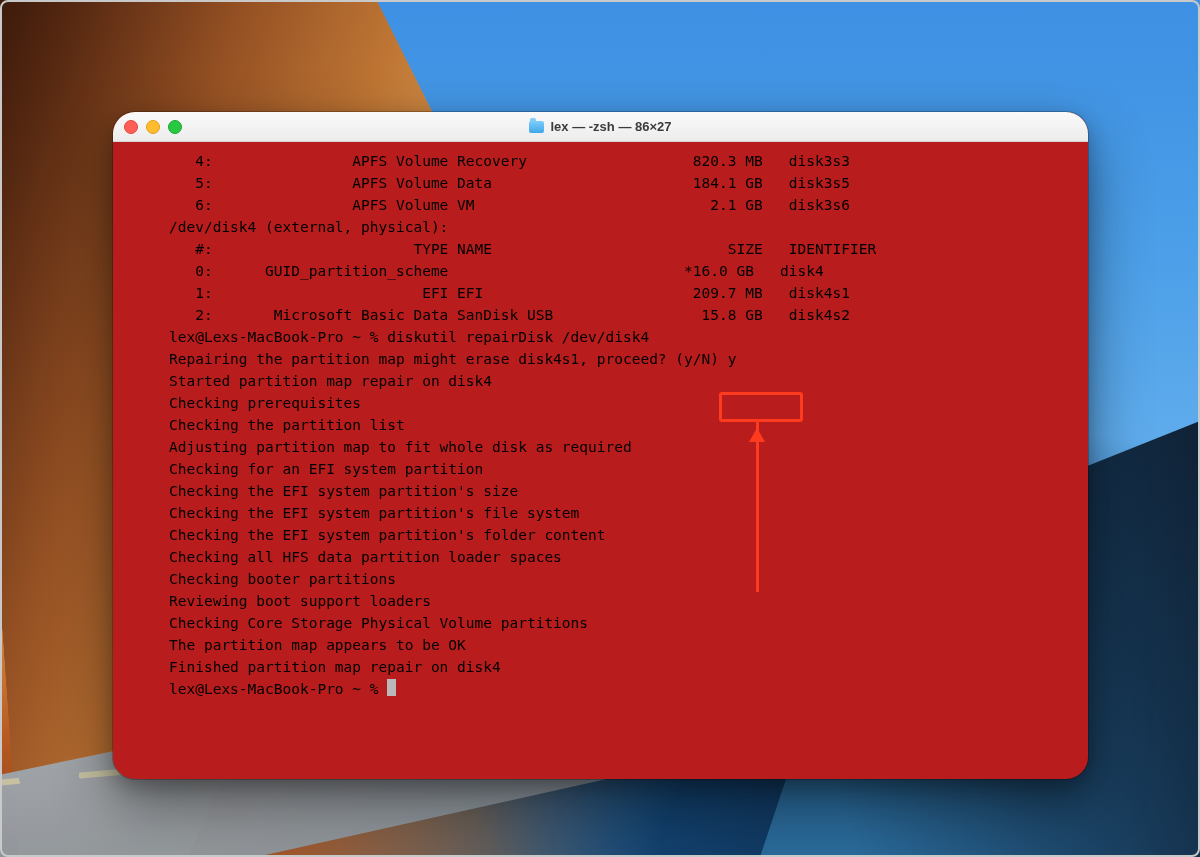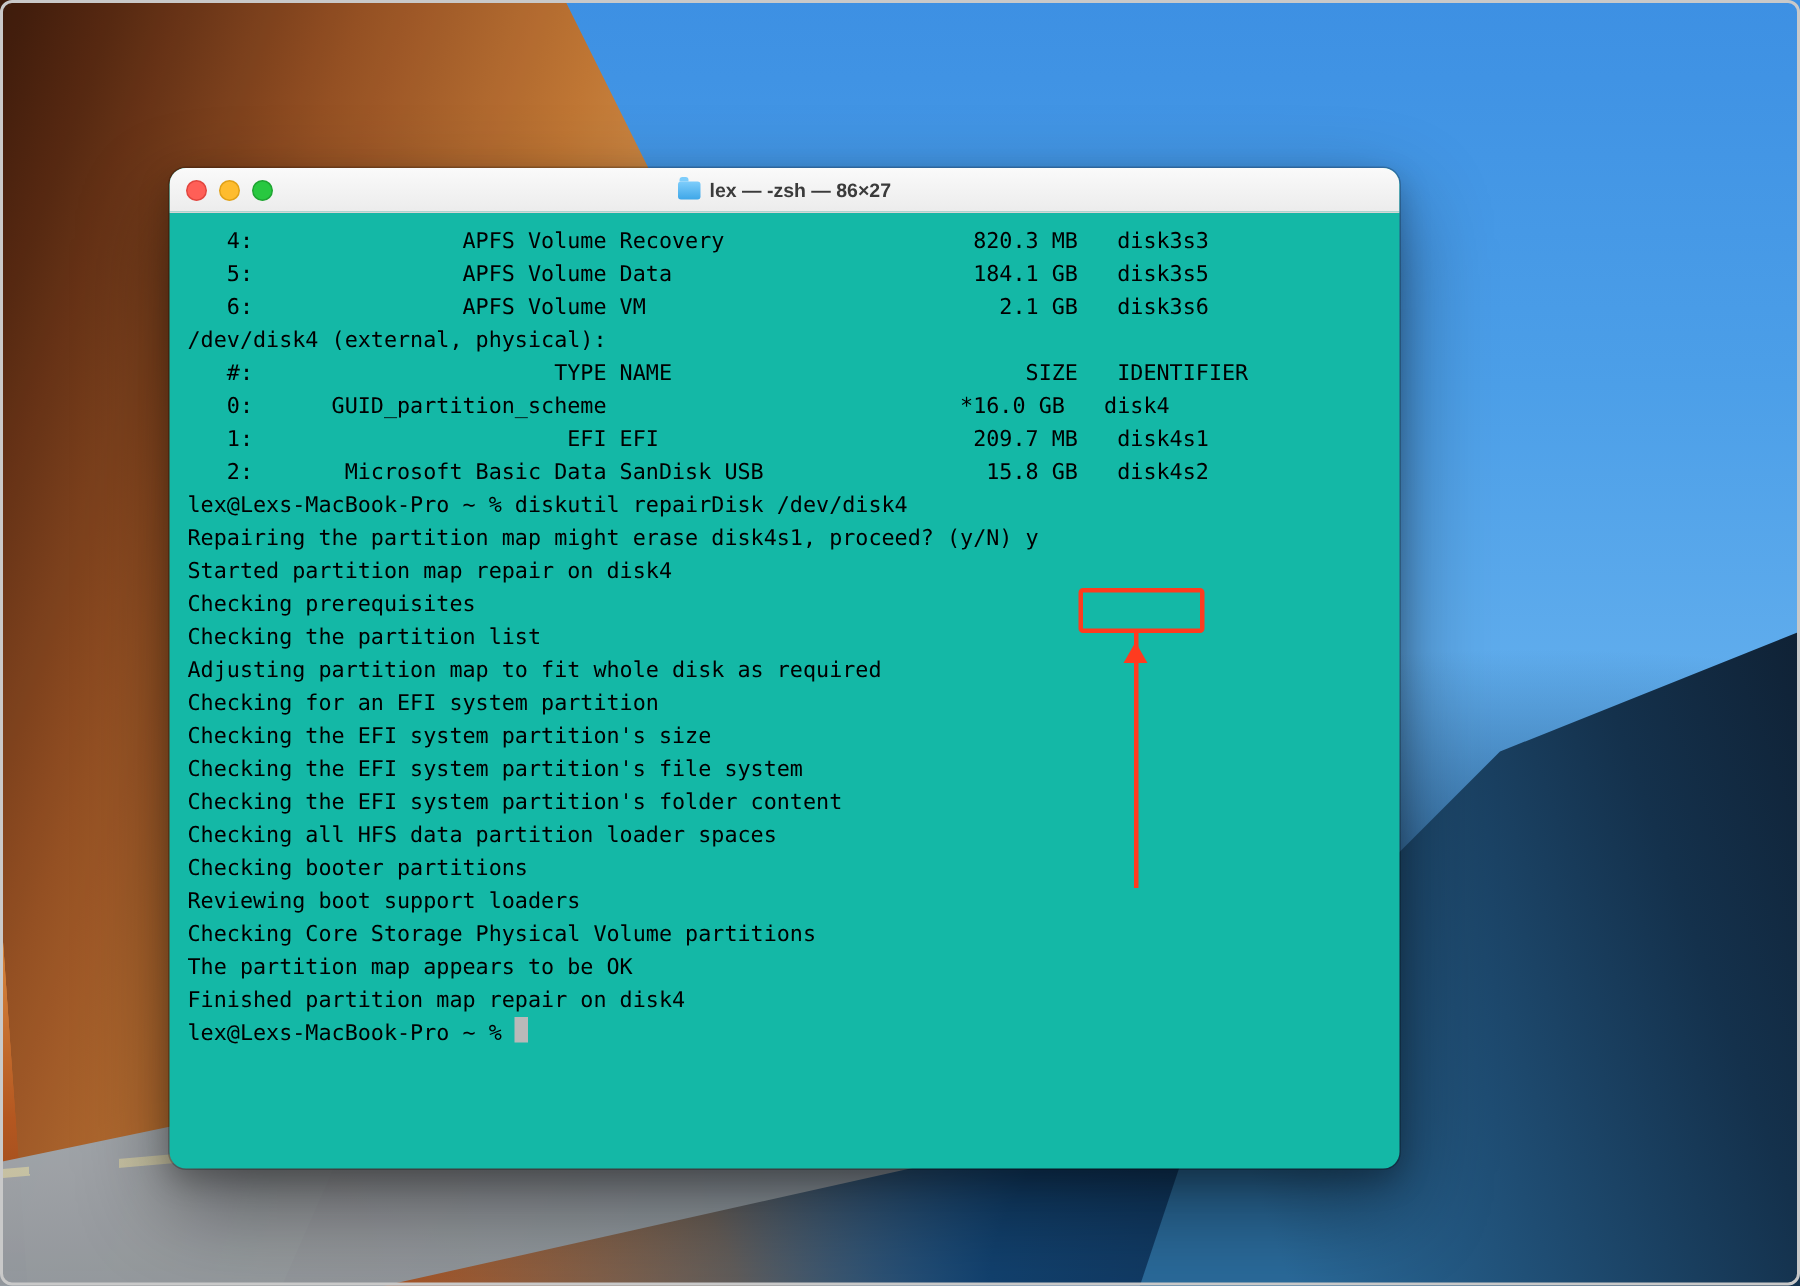--- a/index.html
+++ b/index.html
@@ -26,41 +26,41 @@
   .road{position:absolute;left:-40px;bottom:-30px;width:780px;height:230px;
     background:linear-gradient(180deg,#aab2b9 0%,#8a939b 100%);
     transform:rotate(-5deg);
     clip-path:polygon(0 40%,100% 0,100% 55%,0 100%);
     opacity:.95;}
   .road::after{content:"";position:absolute;left:0;right:0;top:40%;height:6px;
     background:repeating-linear-gradient(90deg,#f4e9a7 0 60px,transparent 60px 120px);
     opacity:.5;}
 
   
-  .window{position:absolute;left:113px;top:112px;width:820px;height:667px;
-    background:#14b8a6;border-radius:11px;
+  .window{position:absolute;left:113px;top:112px;width:975px;height:667px;
+    background:#b91c1c;border-radius:22px;
     box-shadow:0 0 0 1px rgba(0,0,0,.22),0 25px 60px rgba(0,0,0,.45),0 8px 20px rgba(0,0,0,.25);
     overflow:hidden;}
   .titlebar{height:29px;background:linear-gradient(180deg,#fafafa,#ececec);
     border-bottom:1px solid #d6d6d6;display:flex;align-items:center;position:relative;}
   .traffic{display:flex;gap:8px;margin-left:11px;}
   .dot{width:12px;height:12px;border-radius:50%;}
   .dot.red{background:#ff5f57;border:1px solid #e2463f;}
   .dot.yellow{background:#febc2e;border:1px solid #e1a117;}
   .dot.green{background:#28c840;border:1px solid #1fa532;}
   .title{position:absolute;left:0;right:0;text-align:center;font-size:13px;font-weight:600;
     color:#3b3b3b;pointer-events:none;display:flex;align-items:center;justify-content:center;gap:6px;}
   .folder-ic{display:inline-block;width:15px;height:12px;position:relative;top:0;
     background:linear-gradient(180deg,#7ecdfb,#3fa7e8);border-radius:2px;}
   .folder-ic::before{content:"";position:absolute;left:1px;top:-3px;width:6px;height:3px;
     background:#7ecdfb;border-radius:2px 2px 0 0;}
 
   .term{font-family:"SF Mono","Menlo",Consolas,monospace;font-size:14.5px;line-height:22px;
     color:#000;padding:8px 12px 4px;white-space:pre;letter-spacing:0;}
-  .term .row{display:block;}
+  .term .row{display:block;margin-left:44px;}
   .cursor{display:inline-block;width:9px;height:17px;background:#b9b9b9;vertical-align:-2px;}
 
   
   .annot-box{position:absolute;border:3px solid #ff3b1f;border-radius:3px;}
   .annot-arrow{position:absolute;width:3px;background:#ff3b1f;}
   .annot-arrow::before{content:"";position:absolute;left:-7px;top:-2px;
     border:8px solid transparent;border-bottom:14px solid #ff3b1f;}
 
   
   .frame{position:absolute;inset:0;border:2px solid #c9c9c9;border-radius:8px;pointer-events:none;}

